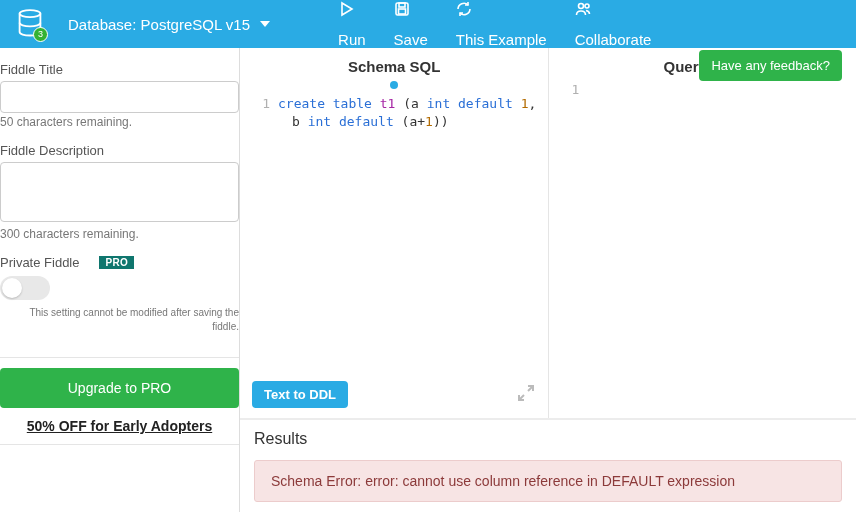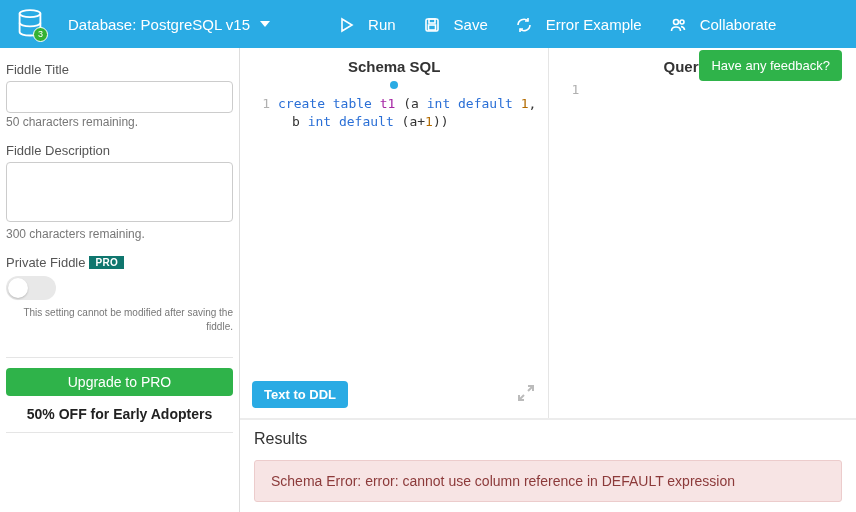--- a/index.html
+++ b/index.html
@@ -5,42 +5,42 @@
   * { box-sizing: border-box; margin: 0; padding: 0; }
   body { font-family: -apple-system, "Segoe UI", Helvetica, Arial, sans-serif; font-size: 14px; color: #333; width: 856px; height: 512px; overflow: hidden; background: #fff; }
 
   
   .header { background: #2aabe4; color: #fff; height: 48px; display: flex; align-items: center; padding: 0 12px; gap: 20px; }
   .logo-wrap { position: relative; width: 36px; height: 36px; display: flex; align-items: center; justify-content: center; }
   .logo-badge { position: absolute; bottom: 0px; right: 0px; background: #34b233; color: #fff; font-size: 9px; border-radius: 8px; padding: 0 4px; line-height: 13px; border: 1px solid #fff; }
   .db-select { color: #fff; font-size: 15px; cursor: pointer; display: flex; align-items: center; gap: 10px; margin-left: 0; }
   .hdr-spacer { flex: 0 0 28px; }
   .hdr-actions { display: flex; gap: 28px; }
-  .hdr-btn { color: #fff; cursor: pointer; display: flex; align-items: flex-end; gap: 14px; font-size: 15px; }
+  .hdr-btn { color: #fff; cursor: pointer; display: flex; align-items: flex-start; gap: 14px; font-size: 15px; flex-direction: column; }
   .hdr-btn svg { width: 16px; height: 16px; }
 
   
   .main { display: flex; height: calc(512px - 48px); }
-  .sidebar { width: 240px; border-right: 1px solid #ddd; padding: 14px 6px; display: flex; flex-direction: column; }
+  .sidebar { width: 240px; border-right: 1px solid #ddd; padding: 14px 0; display: flex; flex-direction: column; }
   .content { flex: 1; display: flex; flex-direction: column; position: relative; }
 
   
   .lbl { color: #555; font-size: 13px; margin-bottom: 4px; }
   .txtinput { width: 100%; border: 1px solid #ccc; border-radius: 4px; height: 32px; padding: 4px 8px; font-size: 14px; }
   .txtarea { width: 100%; border: 1px solid #ccc; border-radius: 4px; height: 60px; padding: 6px 8px; font-size: 14px; resize: none; }
   .hint { color: #777; font-size: 12px; margin-top: 2px; }
   .sb-block { margin-bottom: 14px; }
-  .private-row { display: flex; align-items: center; gap: 4px; }
+  .private-row { display: flex; align-items: center; gap: 20px; }
   .pro-pill { background: #0f766e; color: #fff; font-size: 10px; font-weight: 600; padding: 1px 6px; border-radius: 0; letter-spacing: 0.3px; }
   .toggle { width: 50px; height: 24px; border-radius: 24px; background: #e8e8e8; position: relative; margin-top: 6px; cursor: pointer; }
   .toggle-knob { position: absolute; left: 2px; top: 2px; width: 20px; height: 20px; border-radius: 50%; background: #fff; box-shadow: 0 1px 2px rgba(0,0,0,.2); }
   .note { color: #777; font-size: 10px; margin-top: 6px; line-height: 1.35; text-align: right; }
   .sidebar hr { border: none; border-top: 1px solid #e5e5e5; margin: 10px 0; }
-  .upgrade-btn { background: #2fb34a; color: #fff; border: none; border-radius: 4px; width: 100%; height: 28px; font-size: 14px; font-weight: 500; cursor: pointer; }
-  .promo { text-align: center; font-weight: 700; font-size: 14px; margin-top: 10px; color: #222; }
+  .upgrade-btn { background: #2fb34a; color: #fff; border: none; border-radius: 4px; width: 100%; height: 40px; font-size: 14px; font-weight: 500; cursor: pointer; }
+  .promo { text-align: center; font-weight: 700; font-size: 14px; margin-top: 10px; color: #222; text-decoration: underline; }
 
   
   .editors { display: flex; flex: 1; border-bottom: 2px solid #ececec; min-height: 0; }
   .pane { flex: 1; border-right: 1px solid #e5e5e5; display: flex; flex-direction: column; position: relative; padding: 10px 12px 0 12px; }
   .pane:last-child { border-right: none; }
   .pane-hdr { display: flex; align-items: center; gap: 6px; font-weight: 600; font-size: 15px; color: #333; margin-bottom: 6px; flex-direction: column; }
   .dot { width: 8px; height: 8px; border-radius: 50%; background: #2aabe4; display: inline-block; }
   .code { font-family: "SFMono-Regular", Consolas, monospace; font-size: 13px; line-height: 18px; }
   .gutter { color: #b0b0b0; display: inline-block; width: 18px; text-align: right; margin-right: 8px; user-select: none; }
   .kw { color: #2a6fd6; }
@@ -97,21 +97,21 @@
           <rect x="4.5" y="8" width="7" height="5"></rect>
         </svg>
       <span>Save</span>
     </div>
     <div class="hdr-btn">
       <svg viewBox="0 0 16 16" fill="none" stroke="#fff" stroke-width="1.6">
           <path d="M2 8a6 6 0 0 1 10-4.2M14 8a6 6 0 0 1-10 4.2"></path>
           <polyline points="12 1 12 4 9 4"></polyline>
           <polyline points="4 15 4 12 7 12"></polyline>
         </svg>
-      <span>Error Example</span>
+      <span>This Example</span>
     </div>
     <div class="hdr-btn">
       <svg viewBox="0 0 16 16" fill="none" stroke="#fff" stroke-width="1.6">
           <circle cx="6" cy="5" r="2.5"></circle>
           <path d="M1.5 14c0-2.5 2-4 4.5-4s4.5 1.5 4.5 4"></path>
           <circle cx="12" cy="5" r="2"></circle>
           <path d="M11 9.5c1.8.3 3.5 1.5 3.5 3.5"></path>
         </svg>
       <span>Collaborate</span>
     </div>

